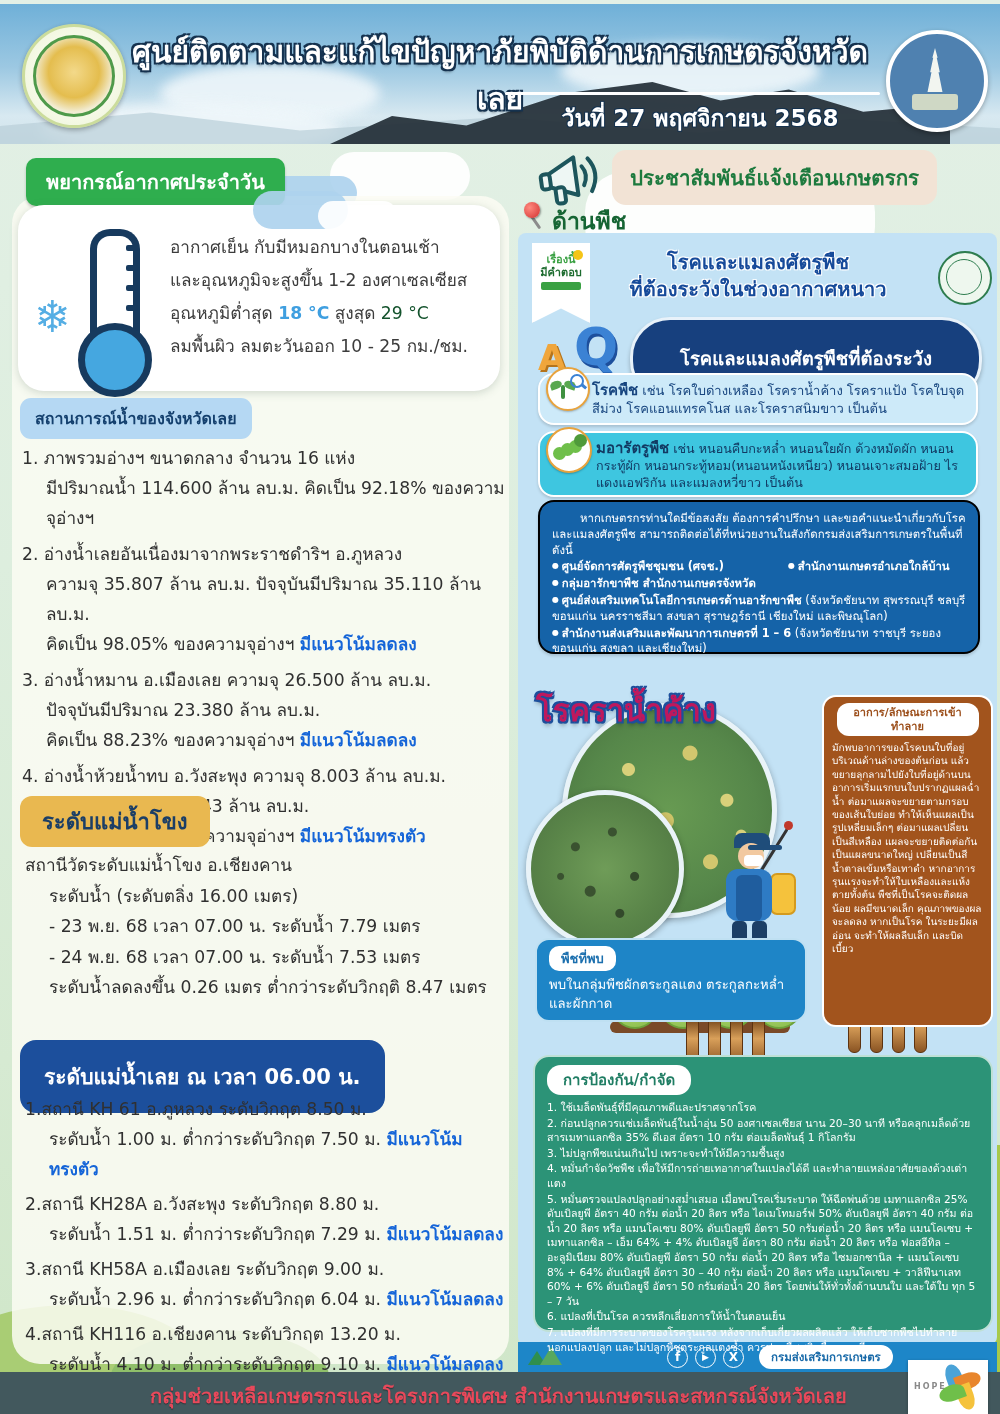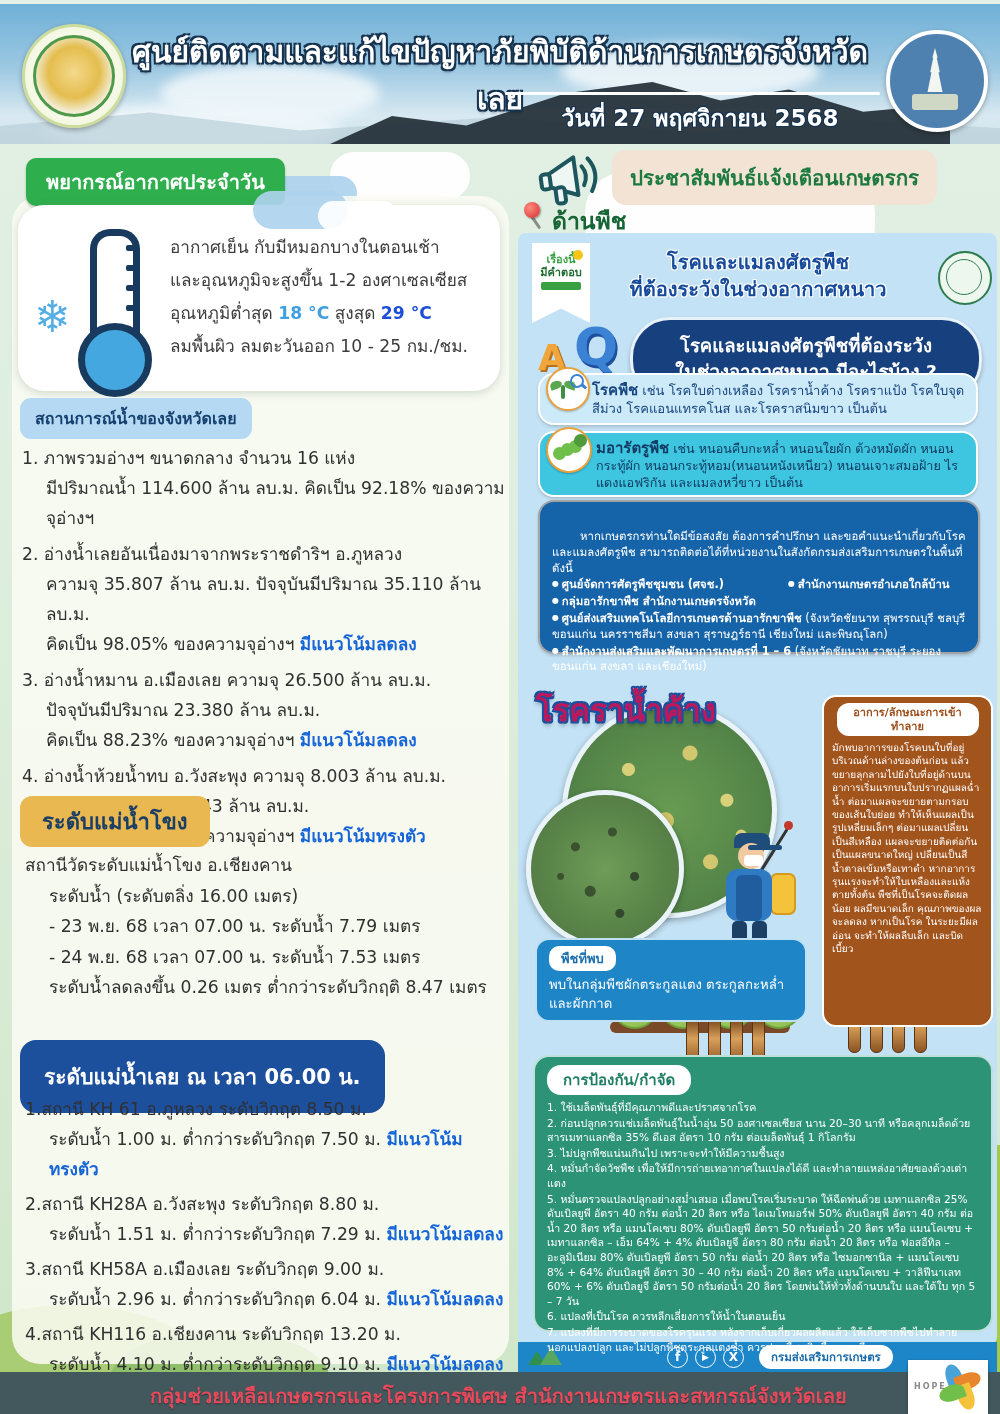--- a/index.html
+++ b/index.html
@@ -39,21 +39,21 @@
   .badge{display:inline-block;font-weight:bold;}
   .weather-badge{left:26px;top:158px;background:#2fae4e;color:#fff;font-size:20px;padding:8px 20px;border-radius:10px;box-shadow:0 2px 3px rgba(0,0,0,.2);}
   .weather-card{left:18px;top:205px;width:482px;height:186px;background:#ffffff;border-radius:26px;box-shadow:0 2px 8px rgba(90,120,100,.25);}
   .snowflake{left:16px;top:86px;font-size:44px;color:#55aee4;font-weight:bold;}
   .thermo-tube{left:72px;top:24px;width:36px;height:112px;border:7px solid #173a5e;border-radius:20px 20px 0 0;background:#fff;border-bottom:none;}
   .thermo-bulb{left:60px;top:118px;width:60px;height:60px;border:7px solid #173a5e;border-radius:50%;background:#45a7e0;}
   .thermo-fill{left:84px;top:78px;width:12px;height:58px;background:#45a7e0;border-radius:6px;}
   .thermo-tick{left:108px;width:12px;height:6px;background:#173a5e;border-radius:2px;}
   .weather-text{left:152px;top:26px;width:322px;font-size:17.2px;line-height:33px;color:#3c3c3c;}
   .temp-min{color:#3f9fe0;font-weight:bold;}
-  .temp-max{color:#1d4ed8;font-weight:bold;}
+  .temp-max{color:#14532d;font-weight:normal;}
   .water-badge{left:20px;top:398px;background:#b5d8f3;color:#14406e;font-size:16px;padding:8px 15px;border-radius:11px;}
   .list{color:#303030;font-size:17.2px;line-height:30px;}
   .water-list{left:22px;top:443px;width:486px;}
   .water-item{margin-bottom:6px;}
   .ind{padding-left:24px;}
   .trend{color:#1565d8;font-weight:bold;}
   .mekong-badge{left:20px;top:796px;background:#e9b850;color:#1b3e66;font-size:22px;padding:8px 22px;border-radius:12px;}
   .mekong-list{left:25px;top:850px;width:480px;line-height:30.5px;}
   .loei-badge{left:20px;top:1040px;background:#1c4f9c;color:#fff;font-size:21px;padding:20px 24px;border-radius:16px;}
   .loei-list{left:25px;top:1094px;width:480px;}
@@ -87,21 +87,21 @@
   .icon-circ{position:absolute;border-radius:50%;background:#fff;box-shadow:0 1px 2px rgba(0,0,0,.25);}
   .seed-circ{left:6px;top:-8px;width:40px;height:40px;border:2px solid #e8a33d;}
   .sprout{position:absolute;left:13px;top:16px;width:4px;height:14px;background:#3f9141;border-radius:2px;}
   .sprout::before,.sprout::after{content:"";position:absolute;width:12px;height:8px;background:#59a84f;border-radius:50% 50% 50% 0;top:-4px;}
   .sprout::before{left:-11px;transform:rotate(-20deg);}
   .sprout::after{left:3px;transform:rotate(20deg) scaleX(-1);}
   .lens{position:absolute;right:4px;top:5px;width:10px;height:10px;border:2.5px solid #3b82d4;border-radius:50%;}
   .lens::after{content:"";position:absolute;left:9px;top:9px;width:6px;height:2.5px;background:#3b82d4;transform:rotate(40deg);}
   .cat-circ{left:6px;top:-6px;width:42px;height:42px;border:2px solid #e8a33d;}
   .cat-seg{position:absolute;width:13px;height:13px;border-radius:50%;background:#6fbf4a;}
-  .panel3{left:20px;top:267px;width:442px;height:154px;background:#1563a8;color:#fff;font-size:11.4px;line-height:15.8px;padding:27px 12px;box-sizing:border-box;border:2px solid #a3a3a3;}
+  .panel3{left:20px;top:267px;width:442px;height:154px;background:#1563a8;color:#fff;font-size:11.4px;line-height:15.8px;padding:9px 12px;box-sizing:border-box;border:2px solid #000000;}
   .c-row{display:flex;}
   .c-b{font-weight:bold;}
   .bullet::before{content:"● ";font-size:8px;vertical-align:2px;}
   .downy-head{left:18px;top:452px;font-size:31px;font-weight:bold;color:#be185d;z-index:6;
               text-shadow:-2px -2px 0 #1d4f9c,2px -2px 0 #1d4f9c,-2px 2px 0 #1d4f9c,2px 2px 0 #1d4f9c,0 4px 4px rgba(0,0,0,.3);}
   .leaf{border-radius:50%;border:5px solid #e9f3f8;box-shadow:0 2px 6px rgba(0,0,0,.3);}
   .leaf-big{left:44px;top:470px;width:205px;height:205px;z-index:4;
     background:radial-gradient(circle at 30% 30%,#d9d07a 0 6px,transparent 7px),radial-gradient(circle at 60% 22%,#d2c76e 0 7px,transparent 8px),
     radial-gradient(circle at 78% 45%,#d9d07a 0 6px,transparent 7px),radial-gradient(circle at 48% 55%,#cfc468 0 8px,transparent 9px),
     radial-gradient(circle at 25% 68%,#d9d07a 0 6px,transparent 7px),radial-gradient(circle at 70% 75%,#d2c76e 0 7px,transparent 8px),
@@ -299,21 +299,20 @@
     <div class="abs qa-title">
       <div>โรคและแมลงศัตรูพืช</div>
       <div>ที่ต้องระวังในช่วงอากาศหนาว</div>
     </div>
     <div class="abs doae-seal"></div>
 
     <div class="abs letter-a">A</div>
     <div class="abs letter-q">Q</div>
     <div class="abs q-pill">
       <div>โรคและแมลงศัตรูพืชที่ต้องระวัง</div>
-      <div>ในช่วงอากาศหนาว มีอะไรบ้าง ?</div>
     </div>
 
     <div class="abs panel panel1">
       <div class="icon-circ seed-circ">
         <div class="sprout"></div>
         <div class="lens"></div>
       </div>
       <span class="plabel">โรคพืช</span><span> เช่น โรคใบด่างเหลือง โรคราน้ำค้าง โรคราแป้ง โรคใบจุดสีม่วง โรคแอนแทรคโนส  และโรคราสนิมขาว เป็นต้น</span>
     </div>
 

